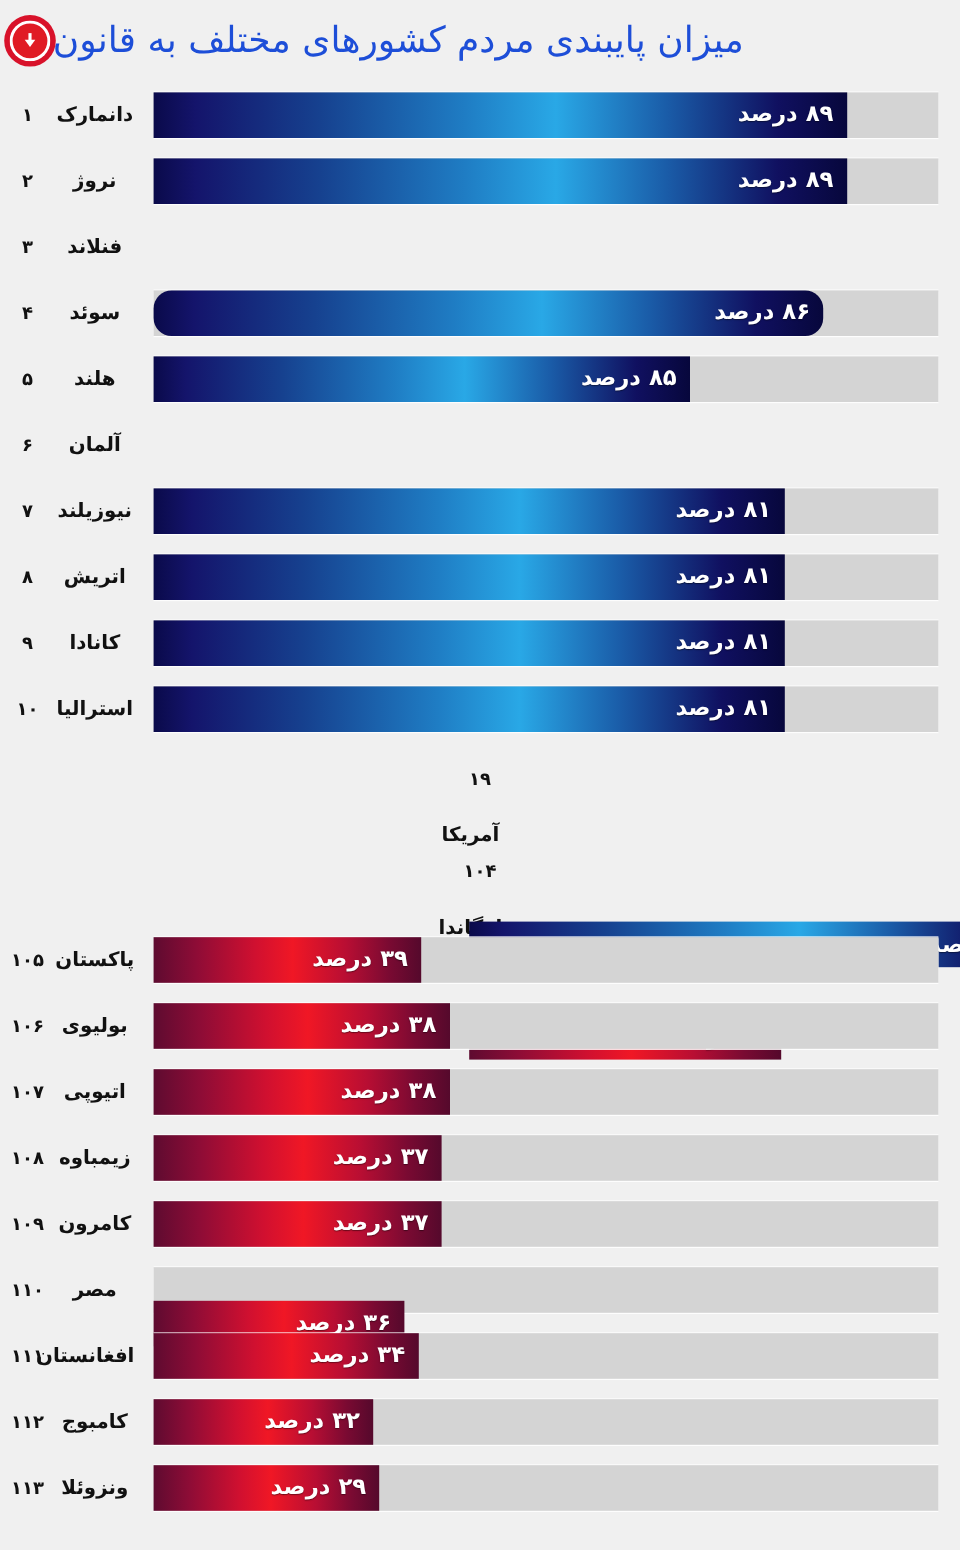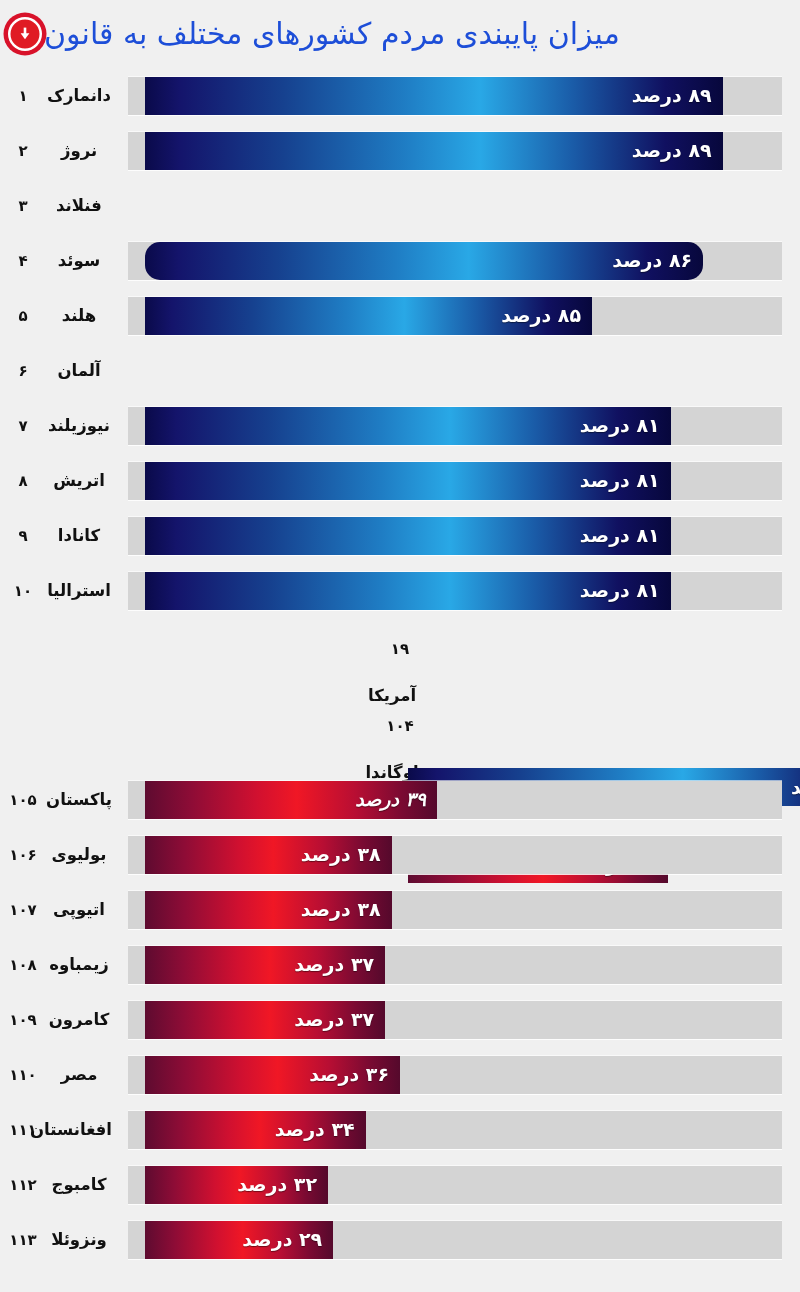--- a/index.html
+++ b/index.html
@@ -91,21 +91,21 @@
     position: relative;
     flex: 1 1 auto;
     height: 38px;
     margin-left: 0;
     margin-right: 18px;
     background: #d4d4d4;
     box-shadow: 0 1px 0 rgba(255,255,255,0.85), 0 -1px 0 rgba(255,255,255,0.6);
   }
   .bar {
     position: absolute;
-    left: 17px;
+    left: 0;
     top: 0;
     height: 38px;
     display: flex;
     align-items: center;
     justify-content: flex-start;
     box-sizing: border-box;
     padding-right: 12px;
     overflow: hidden;
   }
   .bar.blue {
@@ -254,21 +254,21 @@
       <div class="track">
         <div class="bar red" style="width: 259.6px;">
           <div class="bar-label at-right">۴۰ درصد</div>
         </div>
       </div>
     </div>
     <div class="row">
       <div class="rank">۱۰۵</div>
       <div class="country">پاکستان</div>
       <div class="track">
-        <div class="bar red" style="width: 292px; font-style: italic;">
+        <div class="bar red" style="width: 223px;">
           <div class="bar-label at-right">۳۹ درصد</div>
         </div>
       </div>
     </div>
     <div class="row">
       <div class="rank">۱۰۶</div>
       <div class="country">بولیوی</div>
       <div class="track">
         <div class="bar red" style="width: 246.62px;">
           <div class="bar-label at-right">۳۸ درصد</div>
@@ -299,21 +299,21 @@
       <div class="track">
         <div class="bar red" style="width: 240.13px;">
           <div class="bar-label at-right">۳۷ درصد</div>
         </div>
       </div>
     </div>
     <div class="row">
       <div class="rank">۱۱۰</div>
       <div class="country">مصر</div>
       <div class="track">
-        <div class="bar red" style="width: 255px;">
+        <div class="bar red" style="width: 209px; margin-top: 28px;">
           <div class="bar-label at-right">۳۶ درصد</div>
         </div>
       </div>
     </div>
     <div class="row">
       <div class="rank">۱۱۱</div>
       <div class="country">افغانستان</div>
       <div class="track">
         <div class="bar red" style="width: 220.66px;">
           <div class="bar-label at-right">۳۴ درصد</div>

